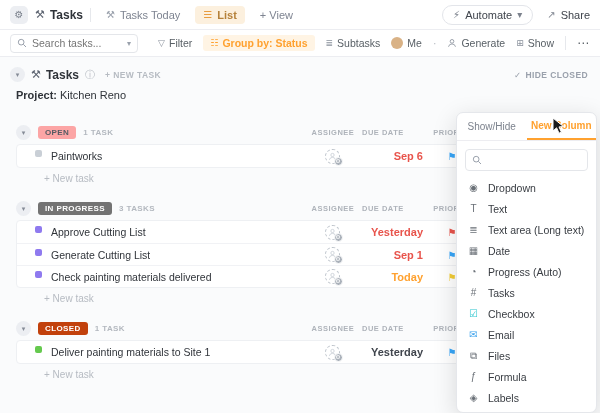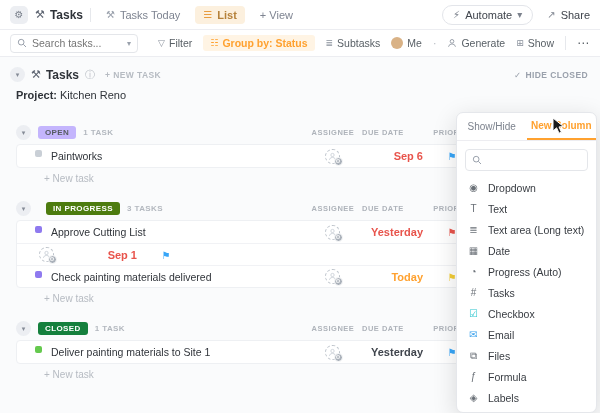--- a/index.html
+++ b/index.html
@@ -45,23 +45,23 @@
   .info-i{color:#b6bbc2;font-size:10px;}
   .newtask-head{color:#b6bbc2;font-size:8.5px;font-weight:700;letter-spacing:.4px;margin-left:4px;}
   .hide-closed{margin-left:auto;color:#9aa1ac;font-size:8.5px;font-weight:700;letter-spacing:.4px;display:flex;align-items:center;gap:4px;}
   .project-line{padding:4px 0 0 16px;font-size:11px;margin-bottom:20px;}
   .project-line b{font-weight:700;}
 
   
   .group{margin:0 8px 13px 16px;}
   .group-head{display:flex;align-items:center;height:23px;gap:7px;}
   .badge{font-size:8px;font-weight:700;padding:2px 7px;border-radius:3px;letter-spacing:.4px;color:#fff;}
-  .badge.open{background:#c4b5fd;color:#565b63;}
-  .badge.inprog{background:#4d7c0f;margin-left:8px;}
-  .badge.closed{background:#15803d;}
+  .badge.open{background:#fca5a5;color:#565b63;}
+  .badge.inprog{background:#737373;}
+  .badge.closed{background:#c2410c;}
   .count{color:#b3b8bf;font-size:8px;font-weight:700;letter-spacing:.4px;}
   .cols{display:flex;margin-left:auto;color:#aeb3ba;font-size:7.5px;font-weight:700;letter-spacing:.5px;}
   .col-a{width:58px;text-align:center;}
   .col-d{width:62px;}
   .col-p{width:58px;text-align:center;}
   .spacer{width:110px;}
   .rows{background:#fff;border:1px solid #eef0f3;border-radius:4px;overflow:hidden;}
   .row{display:flex;align-items:center;height:22px;}
   .row + .row{border-top:1px solid #f1f2f5;}
   .row .name{flex:1;display:flex;gap:9px;padding-left:18px;min-width:0;}
@@ -259,20 +259,24 @@
                 <path d="M1.8 10.5a4.3 4.3 0 0 1 8.4 0" fill="none" stroke="#c3c9d1"></path>
               </svg>
             <span class="mini">⚙</span>
           </span>
         </div>
         <div class="cell-d due-overdue">Yesterday</div>
         <div class="cell-p"><span class="flag f-red">⚑</span></div>
         <div class="spacer"></div>
       </div>
       <div class="row">
+        <div class="name">
+          <span class="bullet b-inprog"></span>
+          <span class="task-title">Generate Cutting List</span>
+        </div>
         <div class="cell-a">
           <span class="avatar-ph">
             <svg viewBox="0 0 12 12" width="9" height="9">
                 <circle cx="6" cy="4" r="2.2" fill="none" stroke="#c3c9d1"></circle>
                 <path d="M1.8 10.5a4.3 4.3 0 0 1 8.4 0" fill="none" stroke="#c3c9d1"></path>
               </svg>
             <span class="mini">⚙</span>
           </span>
         </div>
         <div class="cell-d due-overdue">Sep 1</div>

